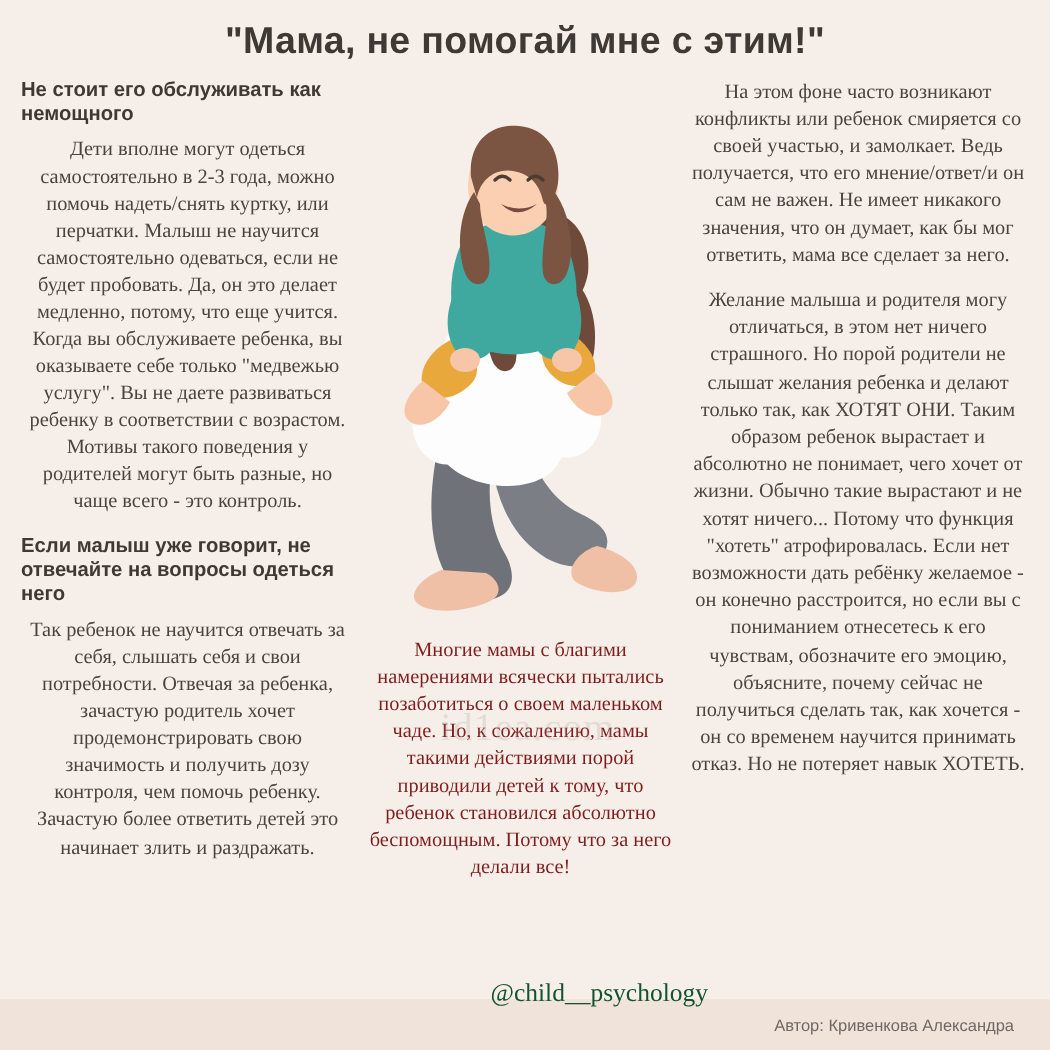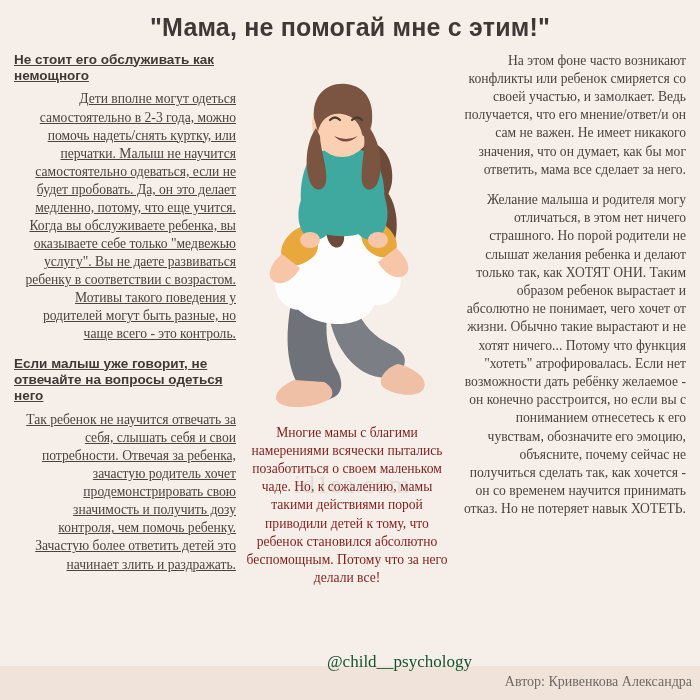--- a/index.html
+++ b/index.html
@@ -34,38 +34,38 @@
   }
   .columns {
     position: relative;
     display: flex;
     justify-content: space-between;
     align-items: flex-start;
   }
   .col {
     width: 222px;
   }
-  .col-left { width: 222px; text-decoration: underline; }
+  .col-left { width: 222px; }
   .col-mid  { width: 210px; }
   .col-right{ width: 228px; }
   h3.sec {
     font-family: "Liberation Sans", sans-serif;
     font-weight: bold;
     font-size: 13.5px;
     color: #3f3936;
     margin: 0 0 6px 0;
     line-height: 1.22;
   }
   p.body {
     font-family: "Liberation Serif", serif;
     font-size: 13.6px;
     line-height: 1.33;
     margin: 0 0 12px 0;
     color: #4a4340;
-    text-align: right;
+    text-align: center;
   }
   .col-right p.body { line-height: 1.34; }
   .spacer-illustration {
     height: 372px;
   }
   .mid-quote {
     font-family: "Liberation Serif", serif;
     font-size: 13.6px;
     line-height: 1.34;
     text-align: center;
@@ -102,24 +102,24 @@
     left: 232px;
     top: 652px;
     width: 240px;
     text-align: right;
     font-family: "Liberation Serif", serif;
     font-size: 17px;
     color: #14532d;
   }
   .author {
     position: absolute;
-    right: 8px;
+    right: 24px;
     bottom: 10px;
-    font-family: Liberation Serif, serif;
-    font-size: 14px;
+    font-family: Liberation Sans, sans-serif;
+    font-size: 11px;
     color: #6f6864;
   }
   .bottom-band {
     position: absolute;
     left: 0;
     bottom: 0;
     width: 700px;
     height: 34px;
     background: #f0e3da;
   }

